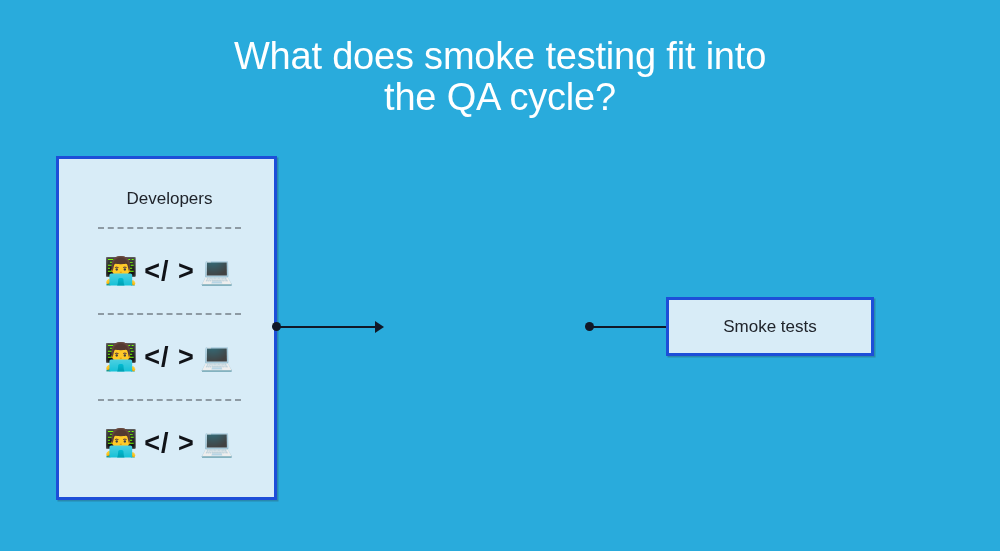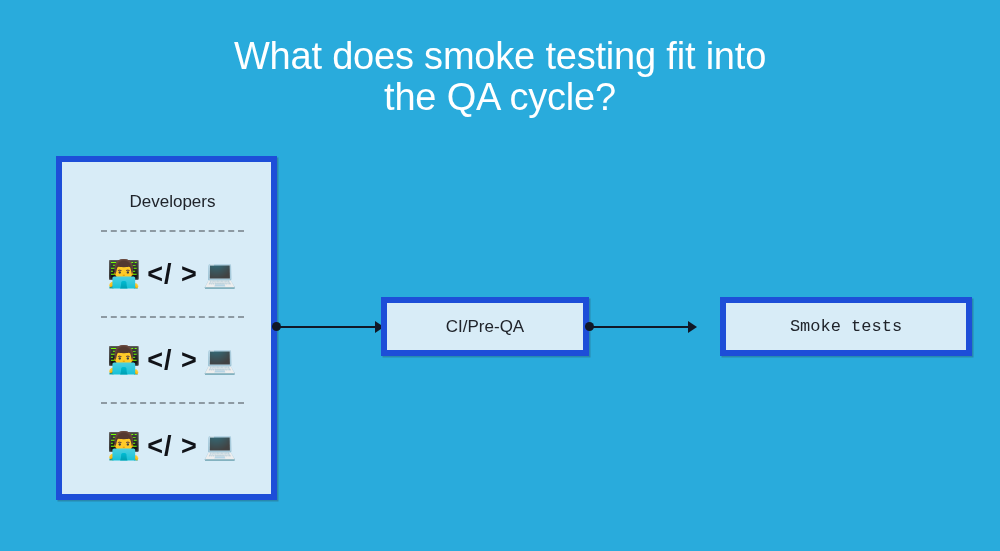--- a/index.html
+++ b/index.html
@@ -33,21 +33,21 @@
     font-size: 38px;
     line-height: 41px;
     letter-spacing: -0.2px;
     white-space: pre-line;
   }
 
   
   .flow-box {
     position: absolute;
     background: #d8ecf7;
-    border: 6px solid #1d4ed8;
+    border: 3px solid #1d4ed8;
     box-sizing: border-box;
     box-shadow: 1.5px 1.5px 0 rgba(40,60,70,0.30);
   }
 
   
   #developers-box {
     left: 56px;
     top: 156px;
     width: 221px;
     height: 344px;
@@ -95,25 +95,24 @@
   }
 
   
   #ci-box {
     left: 381px;
     top: 297px;
     width: 208px;
     height: 59px;
   }
   #smoke-box {
-    left: 720px;
+    left: 666px;
     top: 297px;
-    width: 252px;
+    width: 208px;
     height: 59px;
-    font-family: Liberation Mono, monospace;
   }
   .box-label {
     position: absolute;
     left: 0;
     top: 0;
     width: 100%;
     height: 100%;
     display: flex;
     align-items: center;
     justify-content: center;
@@ -188,23 +187,20 @@
         <span class="dev-emoji">💻</span>
       </div>
 
     </div>
   </div>
 
   <div id="dot-1" class="conn-dot"></div>
   <div id="connector-1" class="connector"></div>
   <div id="arrow-1" class="conn-arrow"></div>
 
-  <div id="ci-box" class="flow-box">
-    <div class="box-label">CI/Pre-QA</div>
-  </div>
 
   <div id="dot-2" class="conn-dot"></div>
   <div id="connector-2" class="connector"></div>
   <div id="arrow-2" class="conn-arrow"></div>
 
   <div id="smoke-box" class="flow-box">
     <div class="box-label">Smoke tests</div>
   </div>
 
 </div>

